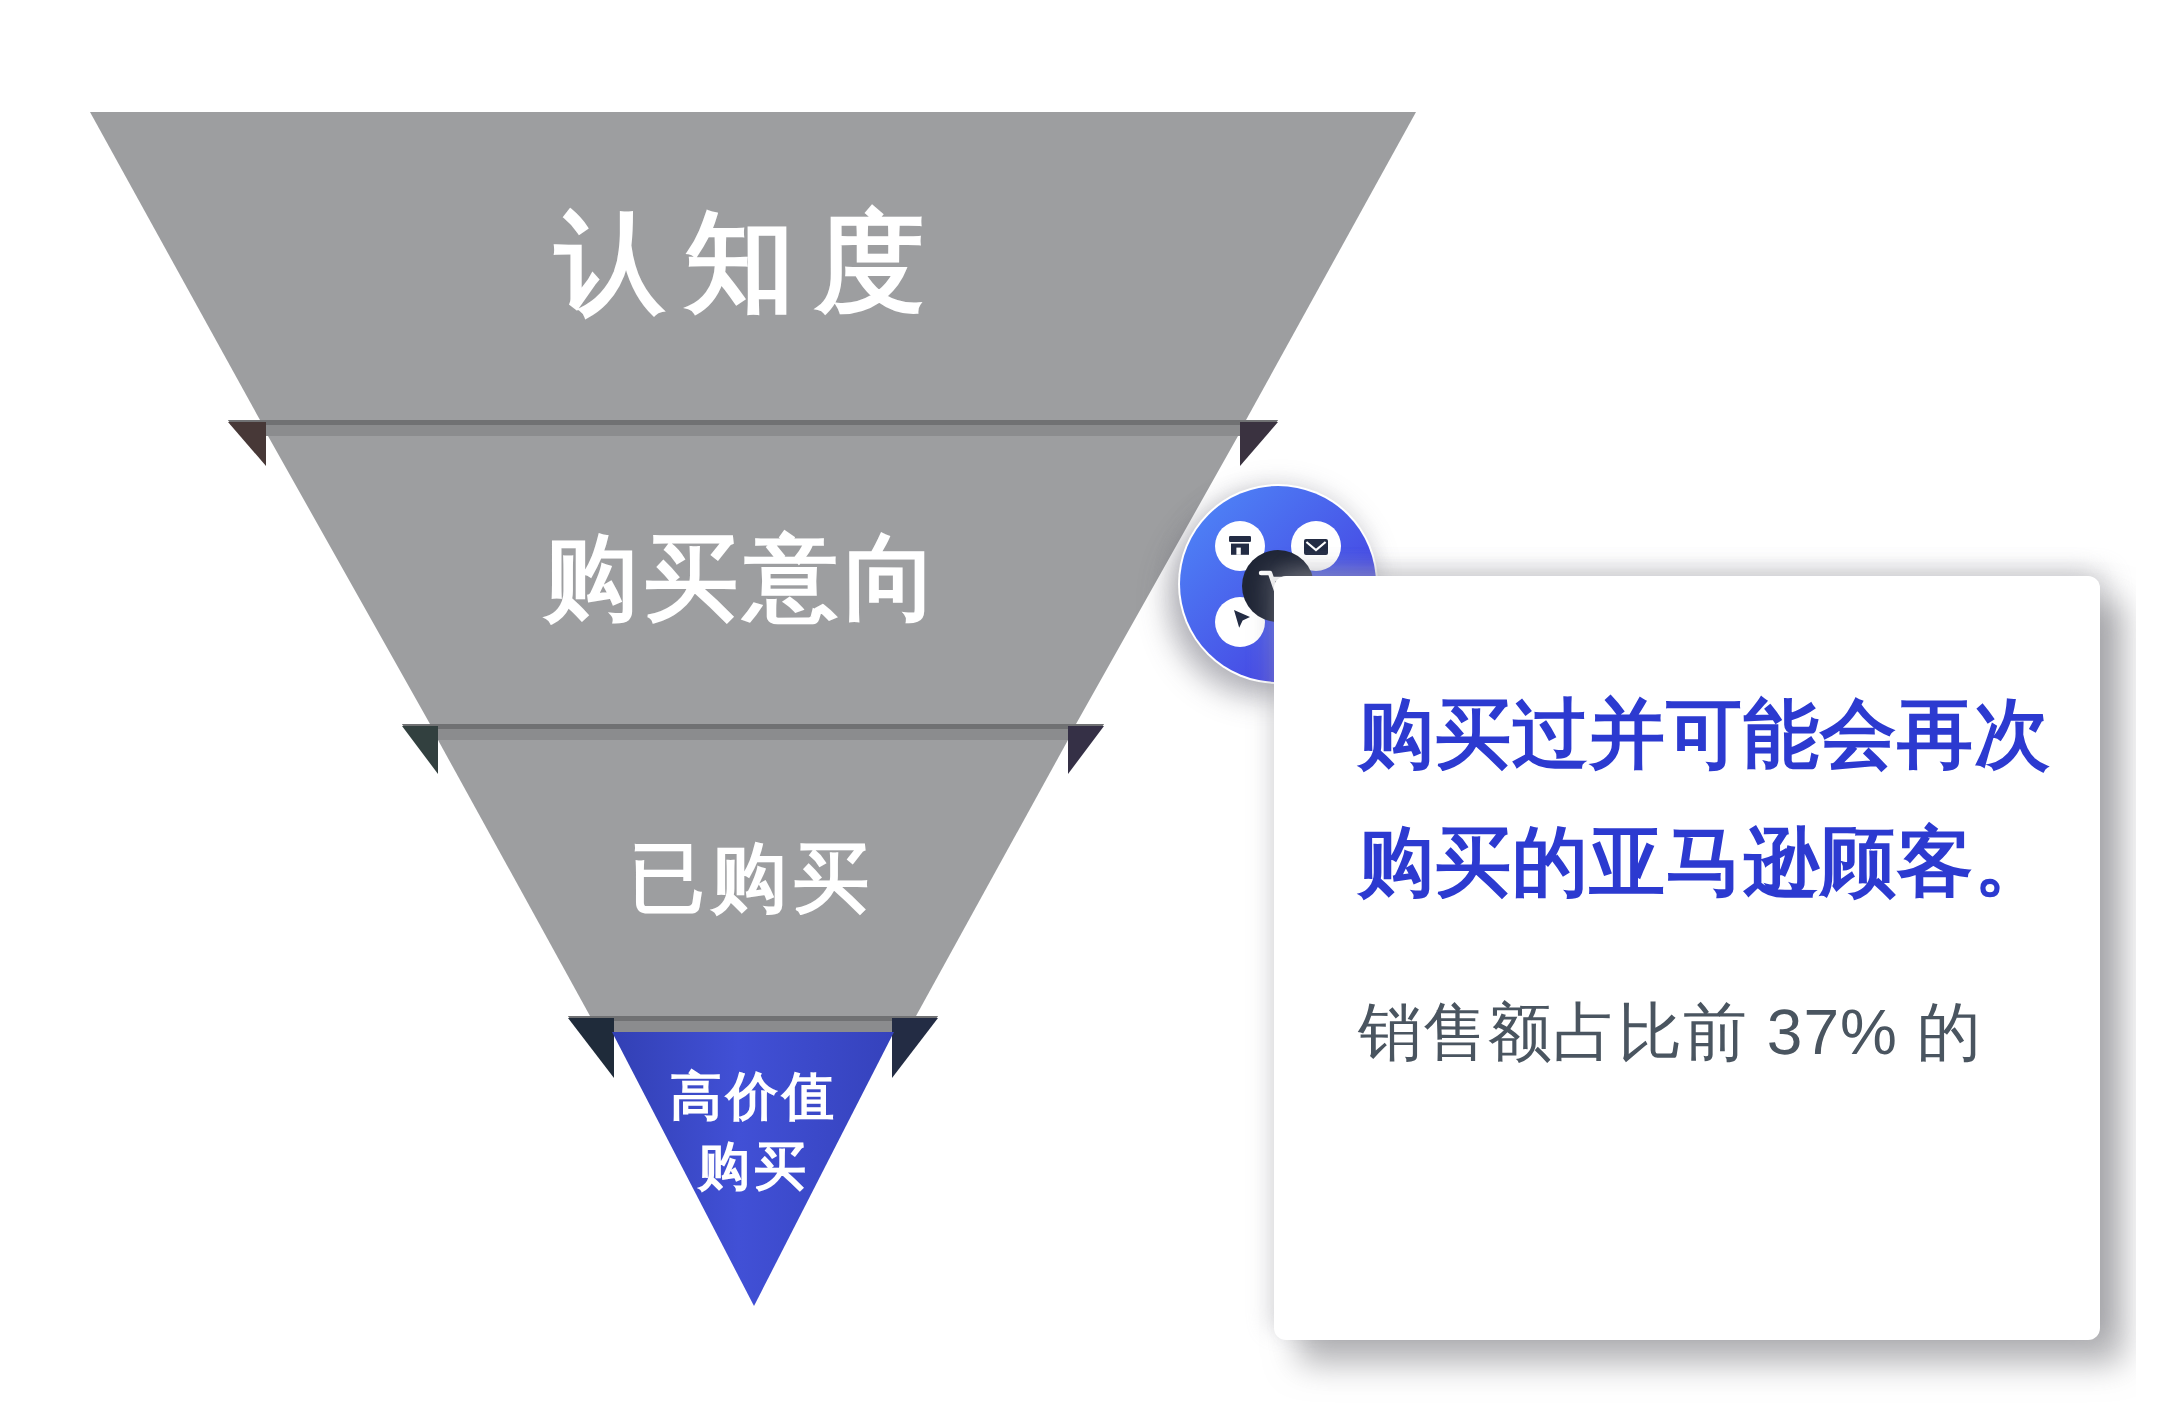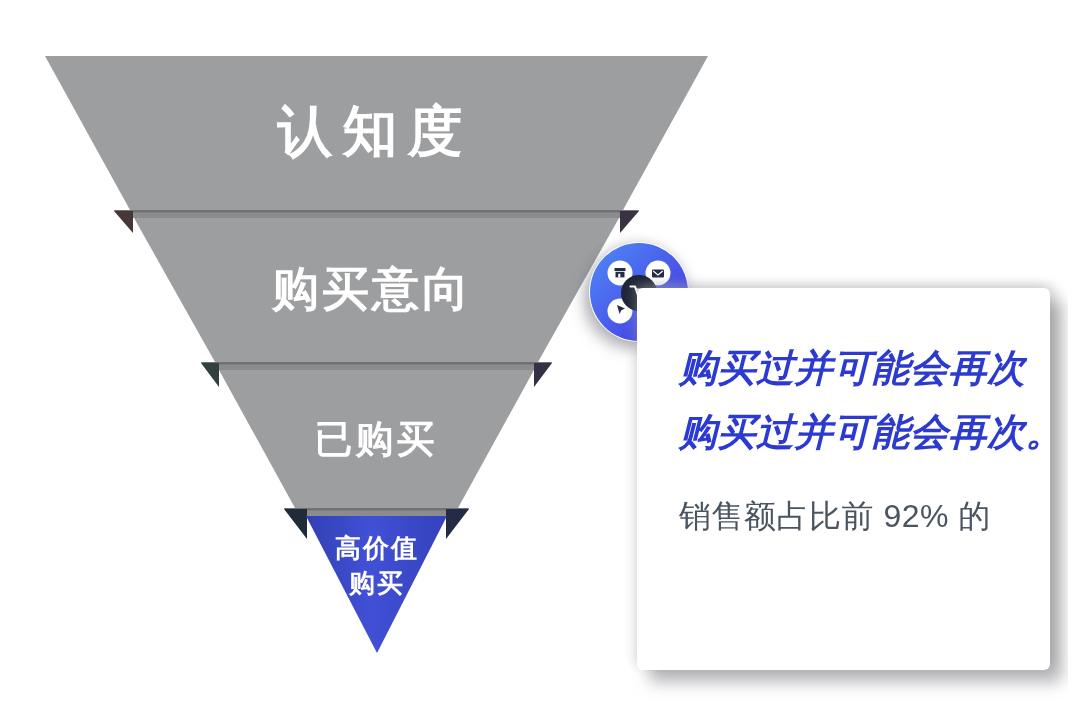--- a/index.html
+++ b/index.html
@@ -26,21 +26,21 @@
   #info-card{
     position:absolute;left:637px;top:288px;width:413px;height:382px;
     background:#ffffff;border-radius:6px;box-sizing:border-box;
     padding:38px 28px 0 42px;
     box-shadow:12px 12px 16px rgba(118,118,124,.55),
                -4px -4px 10px rgba(170,170,176,.30),
                6px -4px 10px rgba(170,170,176,.30);
   }
   .card-heading{
     margin:0;font-size:38px;font-weight:bold;color:#2c3ad0;line-height:64px;
-    letter-spacing:0.5px;white-space:nowrap;font-style:italic;
+    letter-spacing:0.5px;white-space:nowrap;
   }
   .card-heading.first{margin-top:10px;}
   .card-body{
     margin:0;font-size:32px;font-weight:400;color:#4a5560;line-height:72px;
     letter-spacing:0.5px;white-space:nowrap;
   }
   .card-body.first{margin-top:16px;}
 </style>
 </head>
 <body>
@@ -126,17 +126,17 @@
       <g>
         <path d="M41.5 44.5 h4.5 l3.8 11 h13 l2.7 -8 H48" fill="none" stroke="#ffffff" stroke-width="2.2" stroke-linecap="round" stroke-linejoin="round"></path>
         <circle cx="52.5" cy="60.2" r="2.1" fill="#ffffff"></circle>
         <circle cx="60.5" cy="60.2" r="2.1" fill="#ffffff"></circle>
       </g>
     </svg>
   </div>
 
   <div id="info-card">
     <p class="card-heading first">购买过并可能会再次</p>
-    <p class="card-heading">购买过并可能会再次。</p>
-    <p class="card-body first">销售额占比前 92% 的</p>
+    <p class="card-heading">购买的亚马逊顾客。</p>
+    <p class="card-body first">销售额占比前 37% 的</p>
   </div>
 
 </div>
 
 </body></html>

